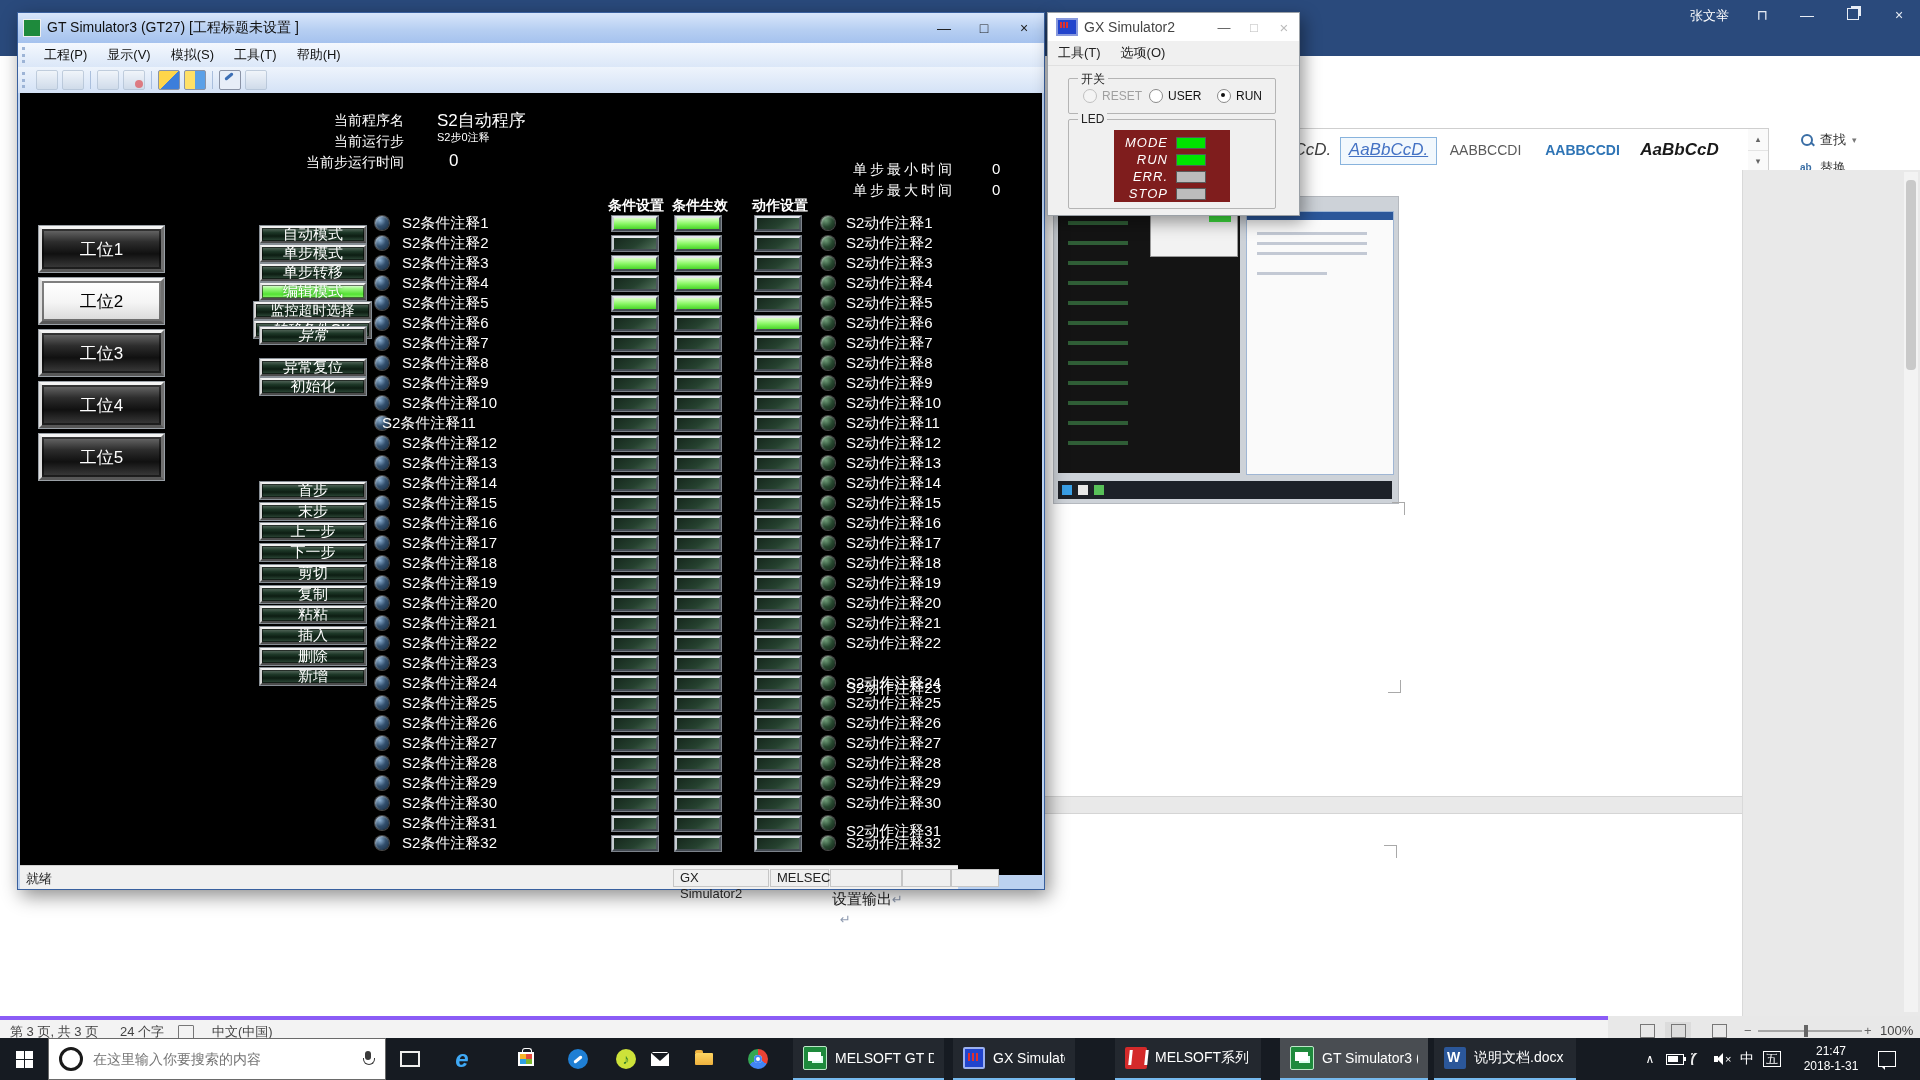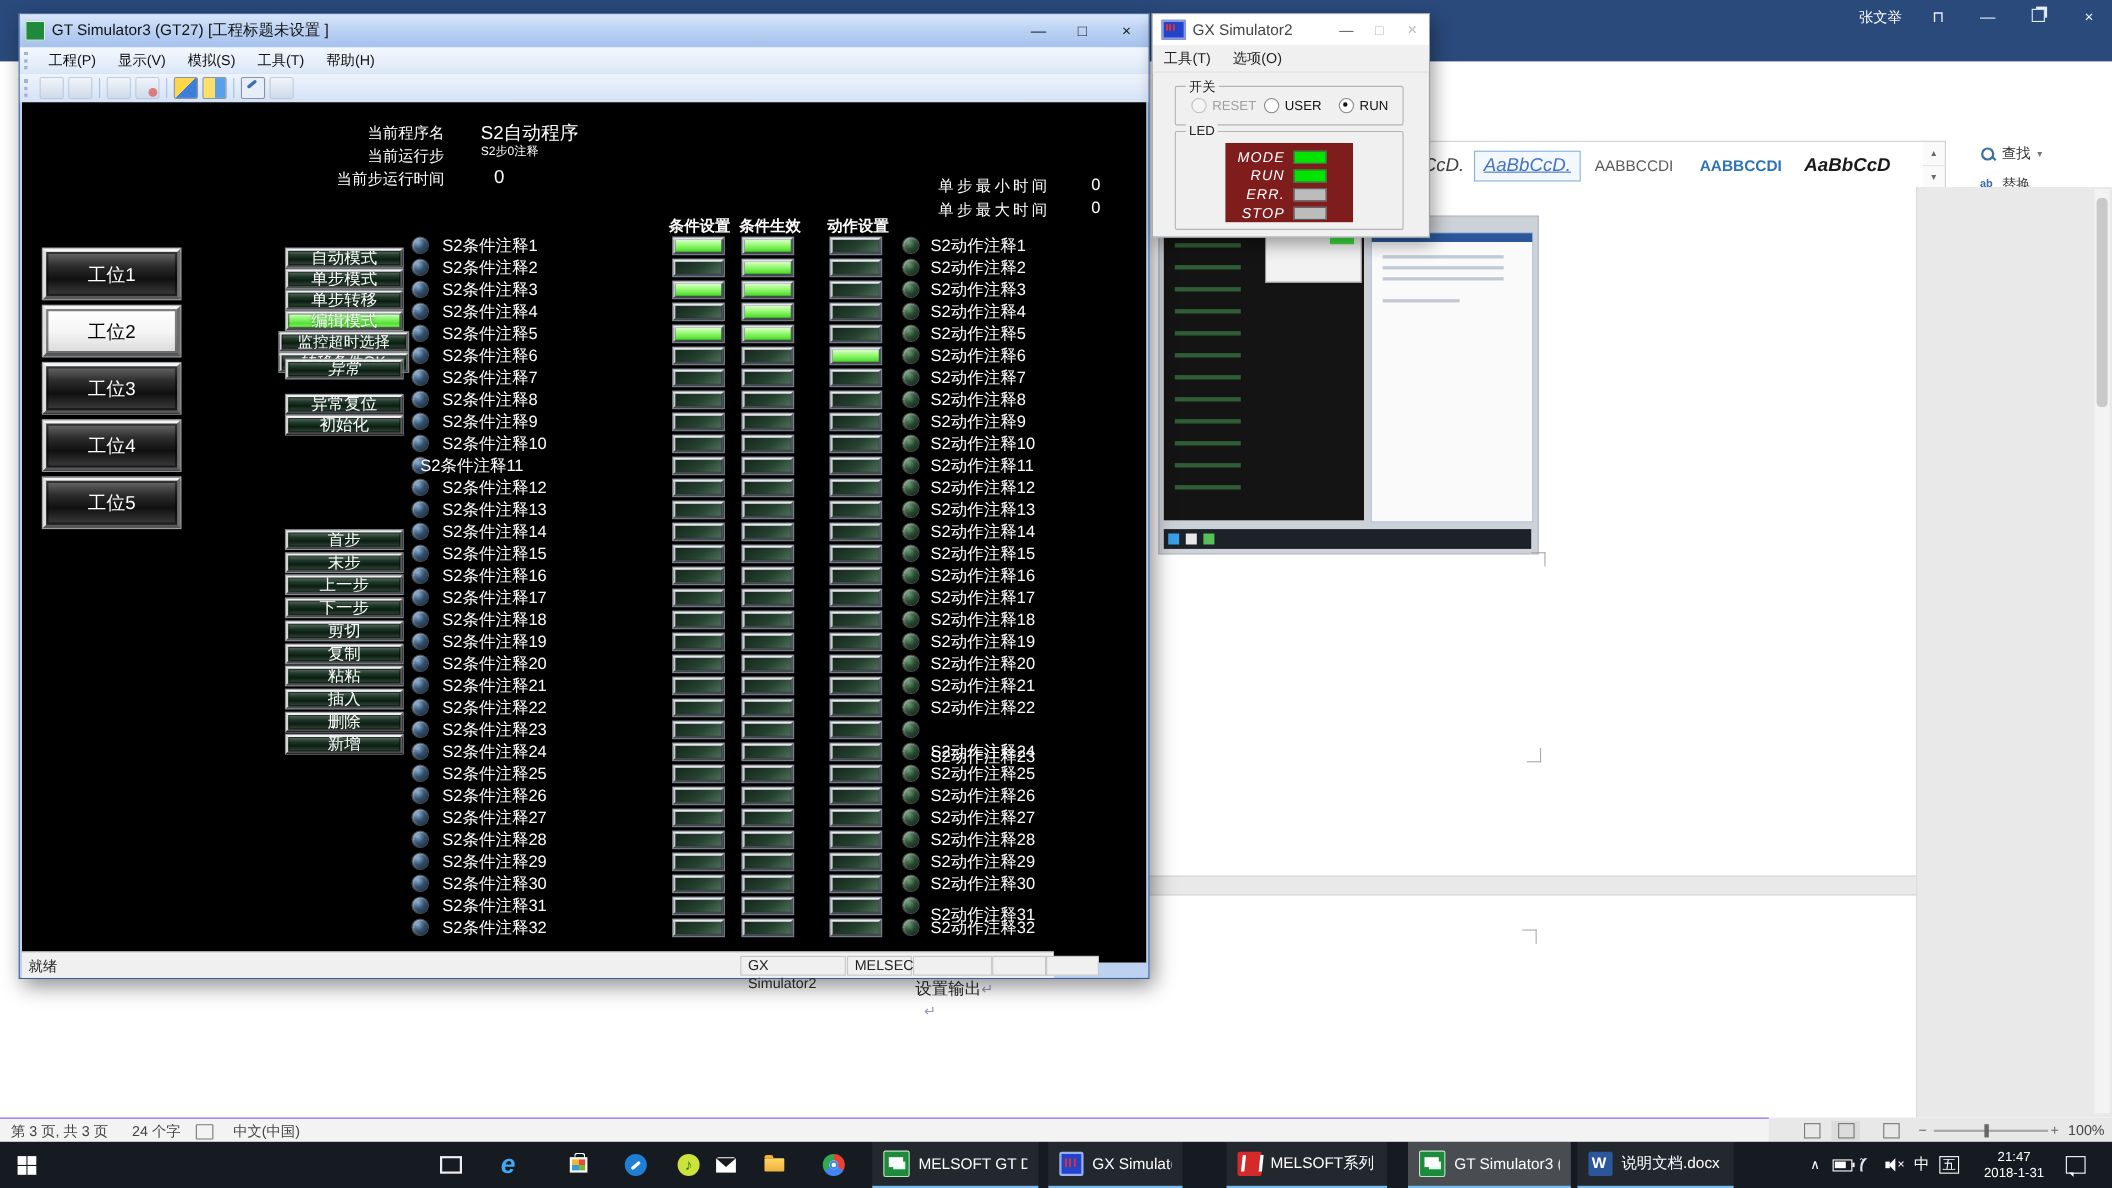--- a/index.html
+++ b/index.html
@@ -110,21 +110,21 @@
   .radio.checked .rb:after{content:"";position:absolute;left:3px;top:3px;width:4px;height:4px;border-radius:50%;background:#111;}
   .radio.disabled{color:#a0a0a0;}
   .radio.disabled .rb{border-color:#c0c0c0;background:#f4f4f4;}
   #gx-led-panel{position:absolute;background:#7f1d1d;font-style:italic;}
   .gx-led-row{position:absolute;display:flex;align-items:center;gap:8px;}
   .gx-led-label{width:46px;text-align:right;color:#fff;font-size:13px;letter-spacing:1px;}
   .gx-led-box{width:28px;height:10px;border:1px solid #5a5a5a;}
   .gx-led-box.on{background:#00e400;}
   .gx-led-box.off{background:#bcbcbc;}
   
-  #word-statusbar{left:0;top:1016px;width:1608px;height:22px;background:#f3f3f3;border-top:1px solid #8b5cf6;font-size:13px;color:#444;}
+  #word-statusbar{left:0;top:1016px;width:1608px;height:22px;background:#f3f3f3;border-top:4px solid #8b5cf6;font-size:13px;color:#444;}
   .ws-item{position:absolute;top:3px;white-space:nowrap;}
   .view-ico{position:absolute;top:2px;width:26px;height:18px;text-align:center;}
   .view-ico .bx{display:inline-block;width:13px;height:12px;border:1px solid #777;margin-top:2px;}
   .view-ico.sel{background:#dcdcdc;}
   #zoom-track{position:absolute;top:10px;left:1758px;width:104px;height:2px;background:#a6a6a6;}
   #zoom-handle{position:absolute;top:5px;left:1804px;width:4px;height:12px;background:#666;}
   
   #taskbar{left:0;top:1038px;width:1920px;height:42px;background:#161b22;}
   #start-btn{left:0;top:0;width:48px;height:42px;display:flex;align-items:center;justify-content:center;}
   .win-logo{width:17px;height:17px;display:grid;grid-template-columns:8px 8px;grid-gap:1px;}
@@ -669,20 +669,25 @@
 
   <div class="abs" id="taskbar">
     <div class="abs" id="start-btn">
       <span class="win-logo">
           <i></i>
           <i></i>
           <i></i>
           <i></i>
         </span>
     </div>
+    <div class="abs" id="tb-search">
+      <span id="cortana-ring"></span>
+      <input placeholder="在这里输入你要搜索的内容" style="">
+      <span class="mic-ico"></span>
+    </div>
     <span class="tb-ico" style="left:398px;">
         <span class="taskview-ico"></span>
       </span>
     <span class="tb-ico" style="left:450px;">
         <span class="edge-e">e</span>
       </span>
     <span class="tb-ico" style="left:514px;">
         <span class="store-ico"></span>
       </span>
     <span class="tb-ico" style="left:566px;">

